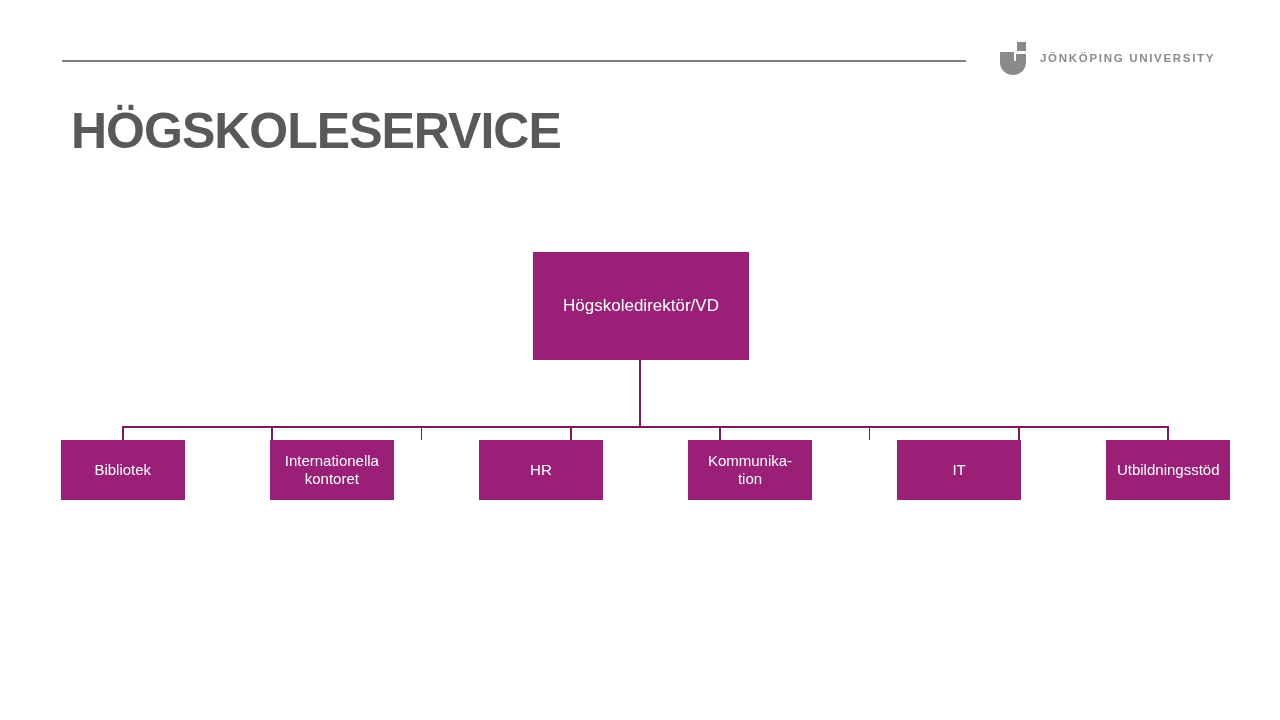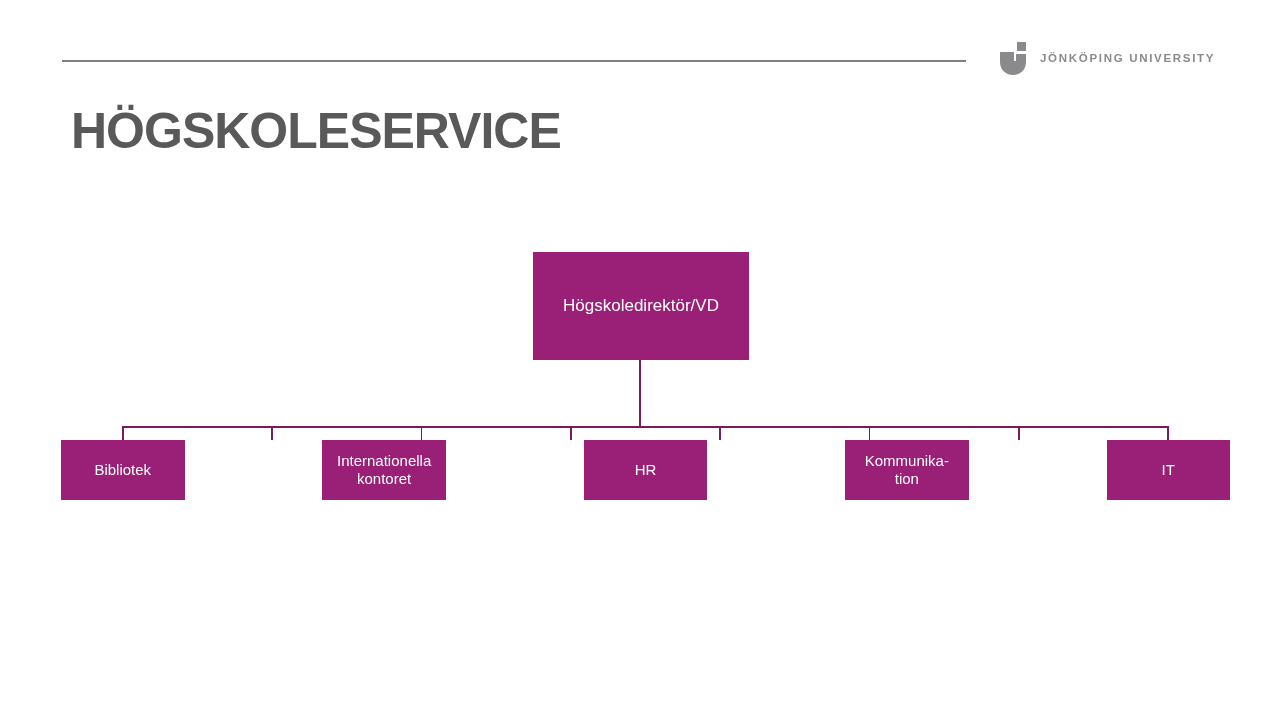--- a/index.html
+++ b/index.html
@@ -172,20 +172,23 @@
   <div class="org-box dept-box">
     <span class="dept-label">Kommunika-
 tion</span>
   </div>
 
   <div class="org-box dept-box">
     <span class="dept-label">IT</span>
   </div>
 
 
+  <div class="org-box dept-box">
+    <span class="dept-label">Utbildningsstöd</span>
+  </div>
 </div>
   <div class="stub-line" style="left: 122px;"></div>
       <div class="stub-line" style="left: 271.344px;"></div>
       <div class="stub-line" style="left: 420.688px;"></div>
       <div class="stub-line" style="left: 570.031px;"></div>
       <div class="stub-line" style="left: 719.375px;"></div>
       <div class="stub-line" style="left: 868.719px;"></div>
       <div class="stub-line" style="left: 1018.06px;"></div>
       <div class="stub-line" style="left: 1167.41px;"></div>
     </div>

